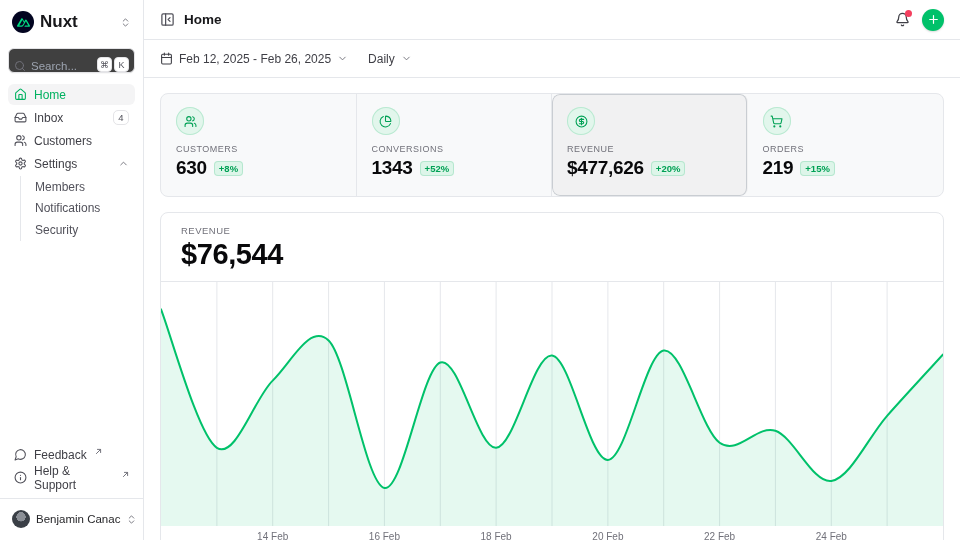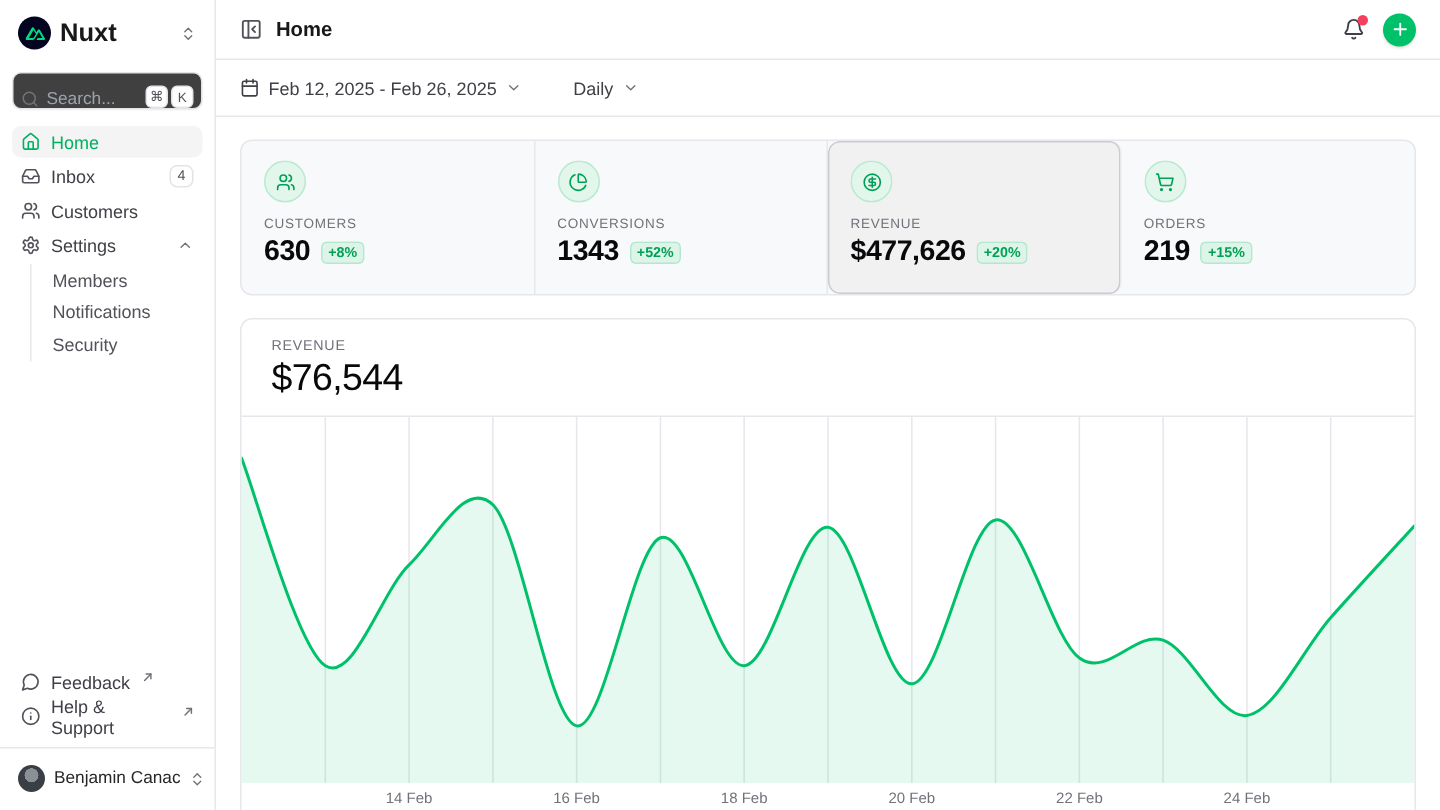--- a/index.html
+++ b/index.html
@@ -53,21 +53,21 @@
   .collapse-btn { color:#52525b; display:flex; cursor:pointer; }
   .page-title { font-size:13.5px; font-weight:600; color:#18181b; }
   .topbar-right { margin-left:auto; display:flex; align-items:center; gap:12px; }
   .bell-wrap { position:relative; color:#3f3f46; display:flex; cursor:pointer; }
   .bell-dot { position:absolute; top:-2px; right:-2px; width:7px; height:7px; border-radius:50%;
     background:#f43f5e; }
   .plus-btn { width:22px; height:22px; border-radius:50%; background:#00c16a; color:#fff;
     display:flex; align-items:center; justify-content:center; cursor:pointer;
     box-shadow:0 1px 2px rgba(0,0,0,.15); }
   .filterbar { height:38px; border-bottom:1px solid #e5e7eb; display:flex; align-items:center;
-    gap:34px; padding:0 16px; }
+    gap:20px; padding:0 16px; }
   .filter-btn { display:flex; align-items:center; gap:6px; font-size:12px; font-weight:500;
     color:#3f3f46; cursor:pointer; }
   .filter-btn .cal { color:#3f3f46; display:flex; }
   .chev { color:#71717a; display:flex; }
 
   .content { padding:15px 16px; }
   .stats { display:grid; grid-template-columns:repeat(4,1fr); border:1px solid #e5e7eb;
     border-radius:8px; background:#f8f9fa; overflow:hidden; height:104px; }
   .stat { padding:13px 15px; border-right:1px solid #e5e7eb; cursor:pointer; }
   .stat:last-child { border-right:none; }
@@ -79,21 +79,21 @@
   .stat-label { margin-top:9px; font-size:9px; letter-spacing:.5px; color:#71717a; }
   .stat-row { display:flex; align-items:center; gap:7px; margin-top:3px; }
   .stat-value { font-size:19px; font-weight:700; letter-spacing:-.3px; color:#09090b; }
   .delta { background:#ddf5e9; color:#00a155; font-size:9.5px; font-weight:600;
     padding:2px 5px; border-radius:4px; box-shadow:inset 0 0 0 1px rgba(0,170,90,.18); }
 
   .chart-card { margin-top:15px; border:1px solid #e5e7eb; border-radius:8px; background:#fff;
     overflow:hidden; }
   .chart-header { padding:12px 20px 10px; }
   .chart-label { font-size:9.5px; letter-spacing:.5px; color:#71717a; }
-  .chart-value { font-size:25px; font-weight:400; letter-spacing:-.4px; margin-top:2px; }
+  .chart-value { font-size:29px; font-weight:700; letter-spacing:-.4px; margin-top:2px; }
   .chart-sep { border-top:1px solid #e5e7eb; }
   .plot { position:relative; height:244px; }
   .plot svg { position:absolute; inset:0; width:100%; height:100%; }
   .xlabels { position:relative; height:26px; }
   .xlabels span { position:absolute; top:5px; transform:translateX(-50%); font-size:10px;
     color:#71717a; white-space:nowrap; }
 </style>
 </head>
 <body>
 

